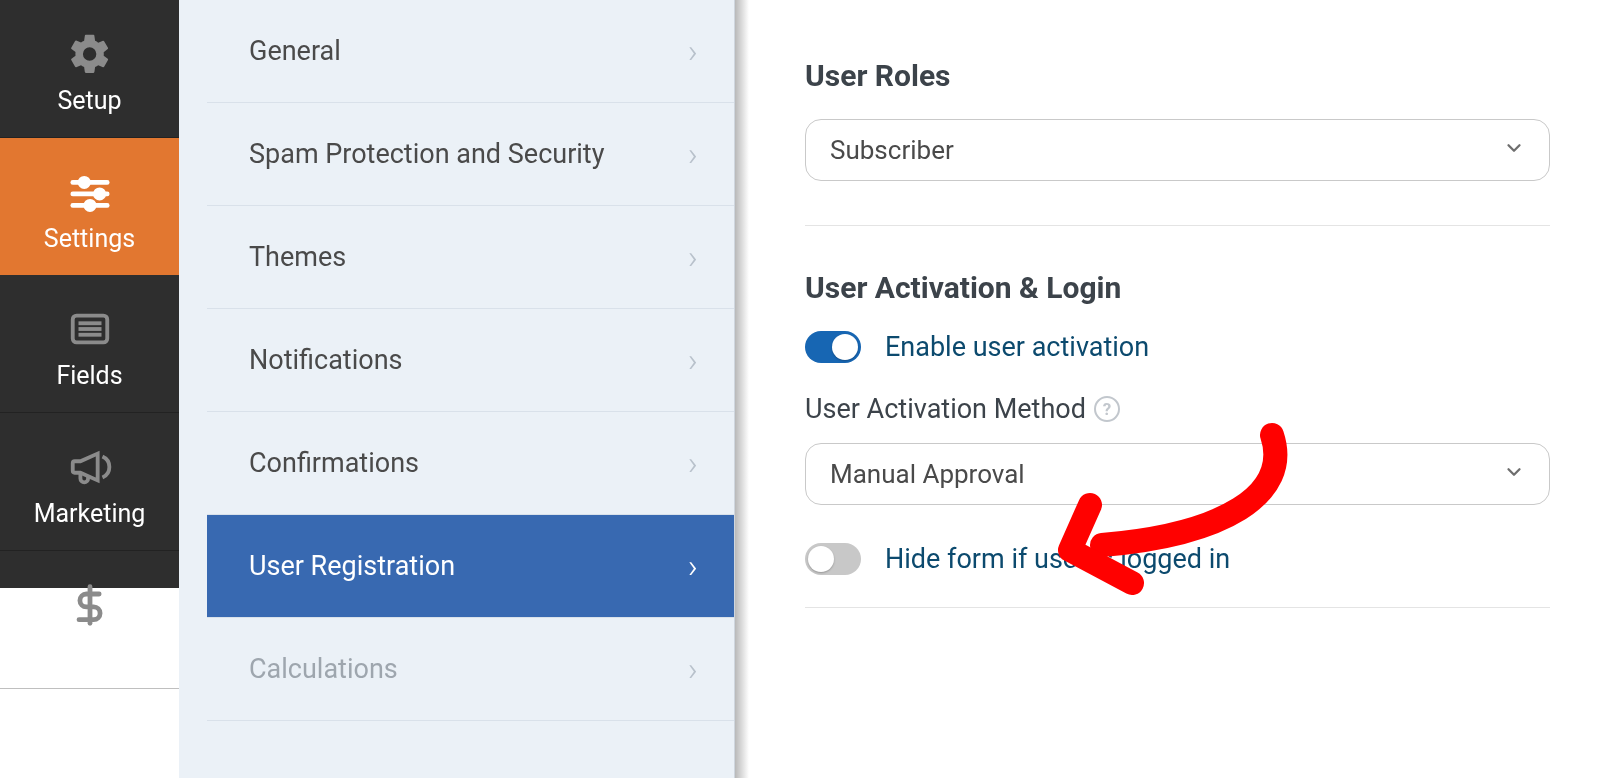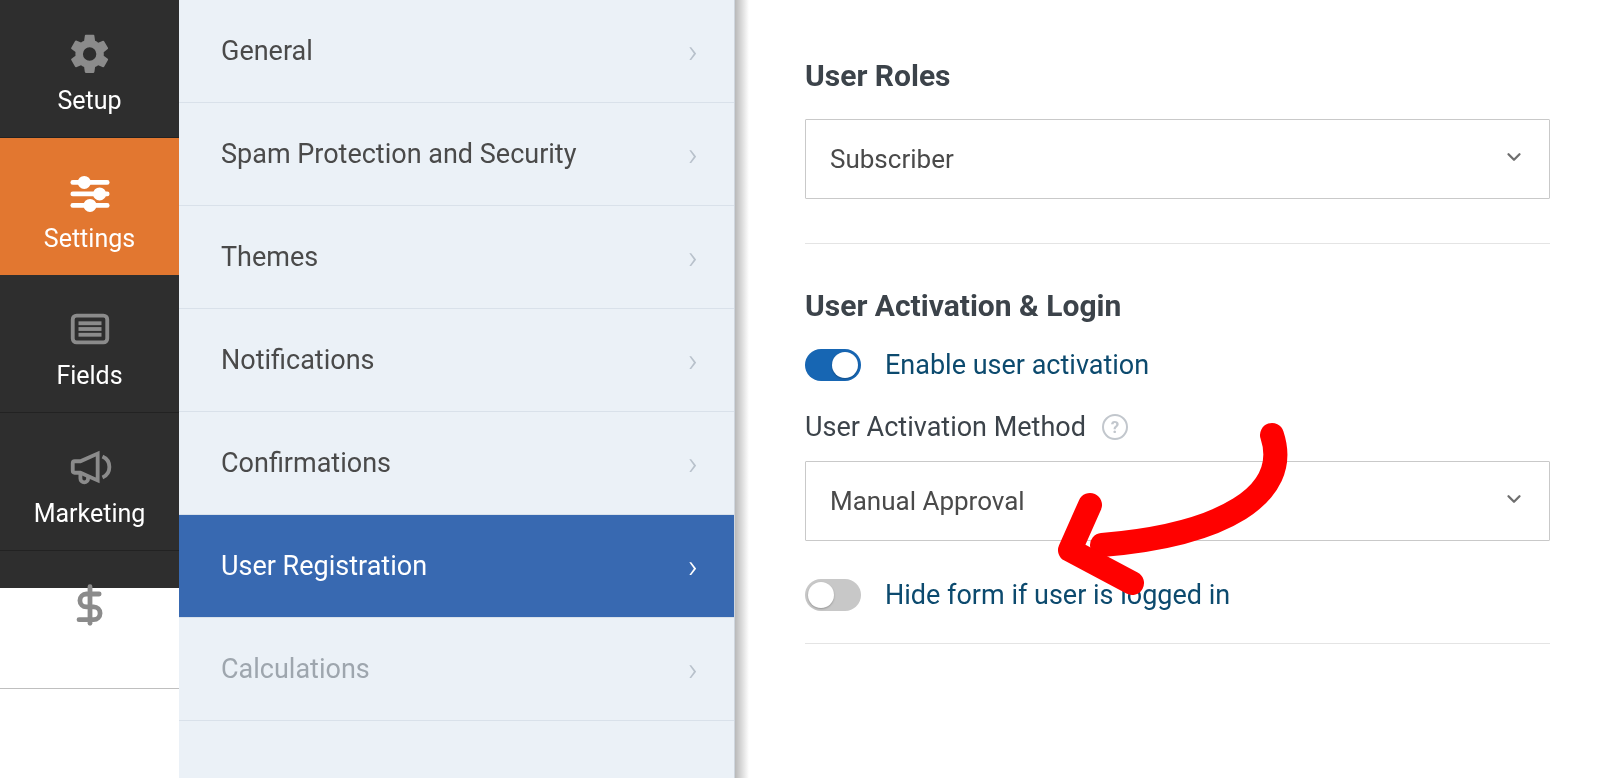--- a/index.html
+++ b/index.html
@@ -53,20 +53,21 @@
   
   .settings-list {
     position: absolute;
     left: 179px; top: 0;
     width: 556px;
     height: 778px;
     background: #ebf1f7;
     border-right: 1px solid #cfd6de;
     display: flex;
     flex-direction: column;
+    padding-left: 28px;
   }
   .settings-list .list-item {
     display: flex;
     align-items: center;
     justify-content: space-between;
     padding: 0 36px 0 42px;
     height: 103px;
     font-size: 27px;
     color: #4a4a4a;
     border-bottom: 1px solid #d9e1ea;
@@ -104,23 +105,23 @@
     background: #ffffff;
   }
   .section-title {
     font-size: 30px;
     font-weight: 700;
     color: #3c434a;
     margin-bottom: 26px;
   }
   .select-box {
     width: 745px;
-    height: 80px;
+    height: 62px;
     border: 1.5px solid #c9c9c9;
-    border-radius: 1px;
+    border-radius: 16px;
     display: flex;
     align-items: center;
     justify-content: space-between;
     padding: 0 24px;
     font-size: 26px;
     color: #4a4a4a;
     background: #ffffff;
     cursor: pointer;
   }
   .select-box .caret {
@@ -156,21 +157,21 @@
     box-shadow: 0 1px 2px rgba(0,0,0,0.25);
   }
   .toggle.on .knob { left: auto; right: 3px; }
   .toggle-label {
     font-size: 27px;
     color: #0c4a6e;
   }
   .field-label {
     display: flex;
     align-items: center;
-    gap: 16px;
+    gap: 8px;
     font-size: 27px;
     color: #3c434a;
     margin-bottom: 18px;
   }
   .help-icon {
     width: 26px; height: 26px;
     border: 2px solid #c2c7cd;
     color: #c2c7cd;
     border-radius: 50%;
     display: inline-flex;

